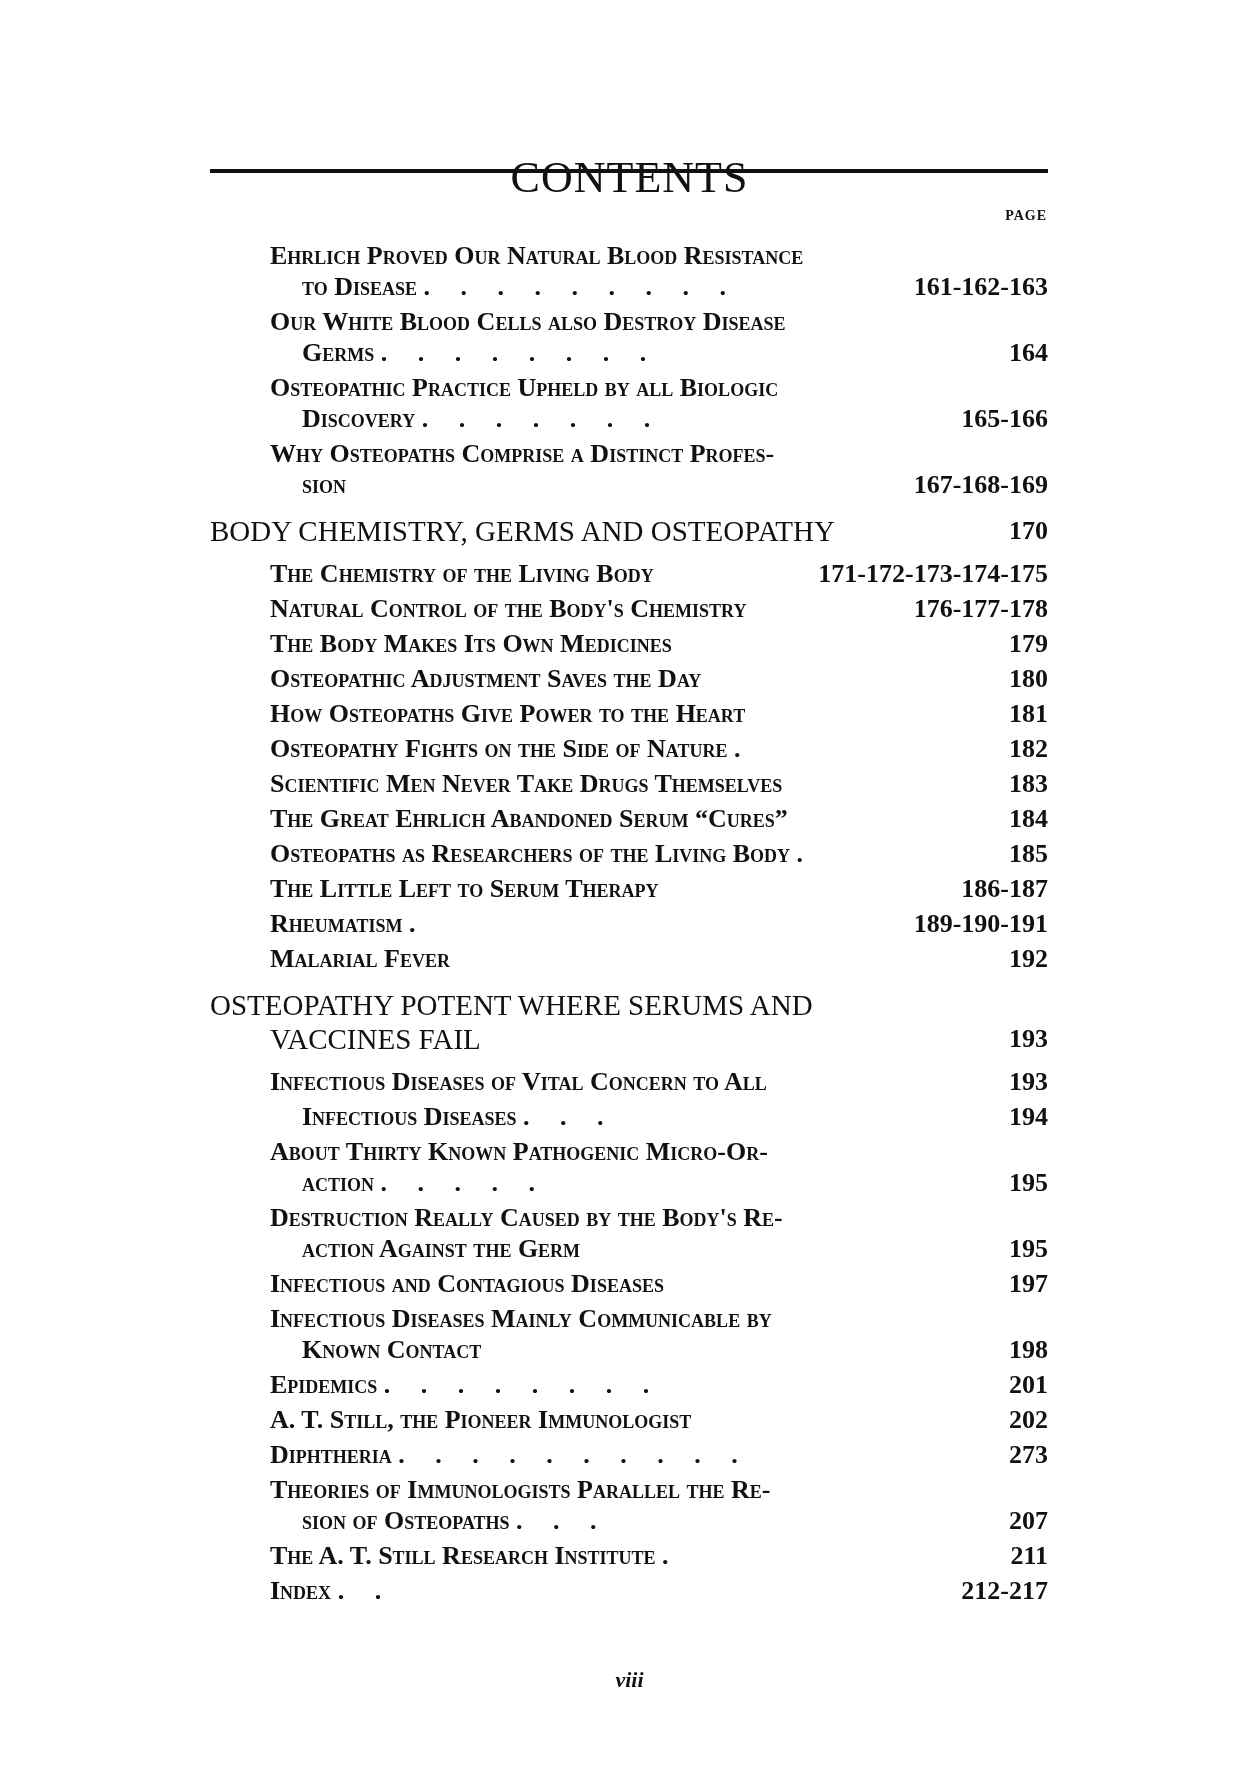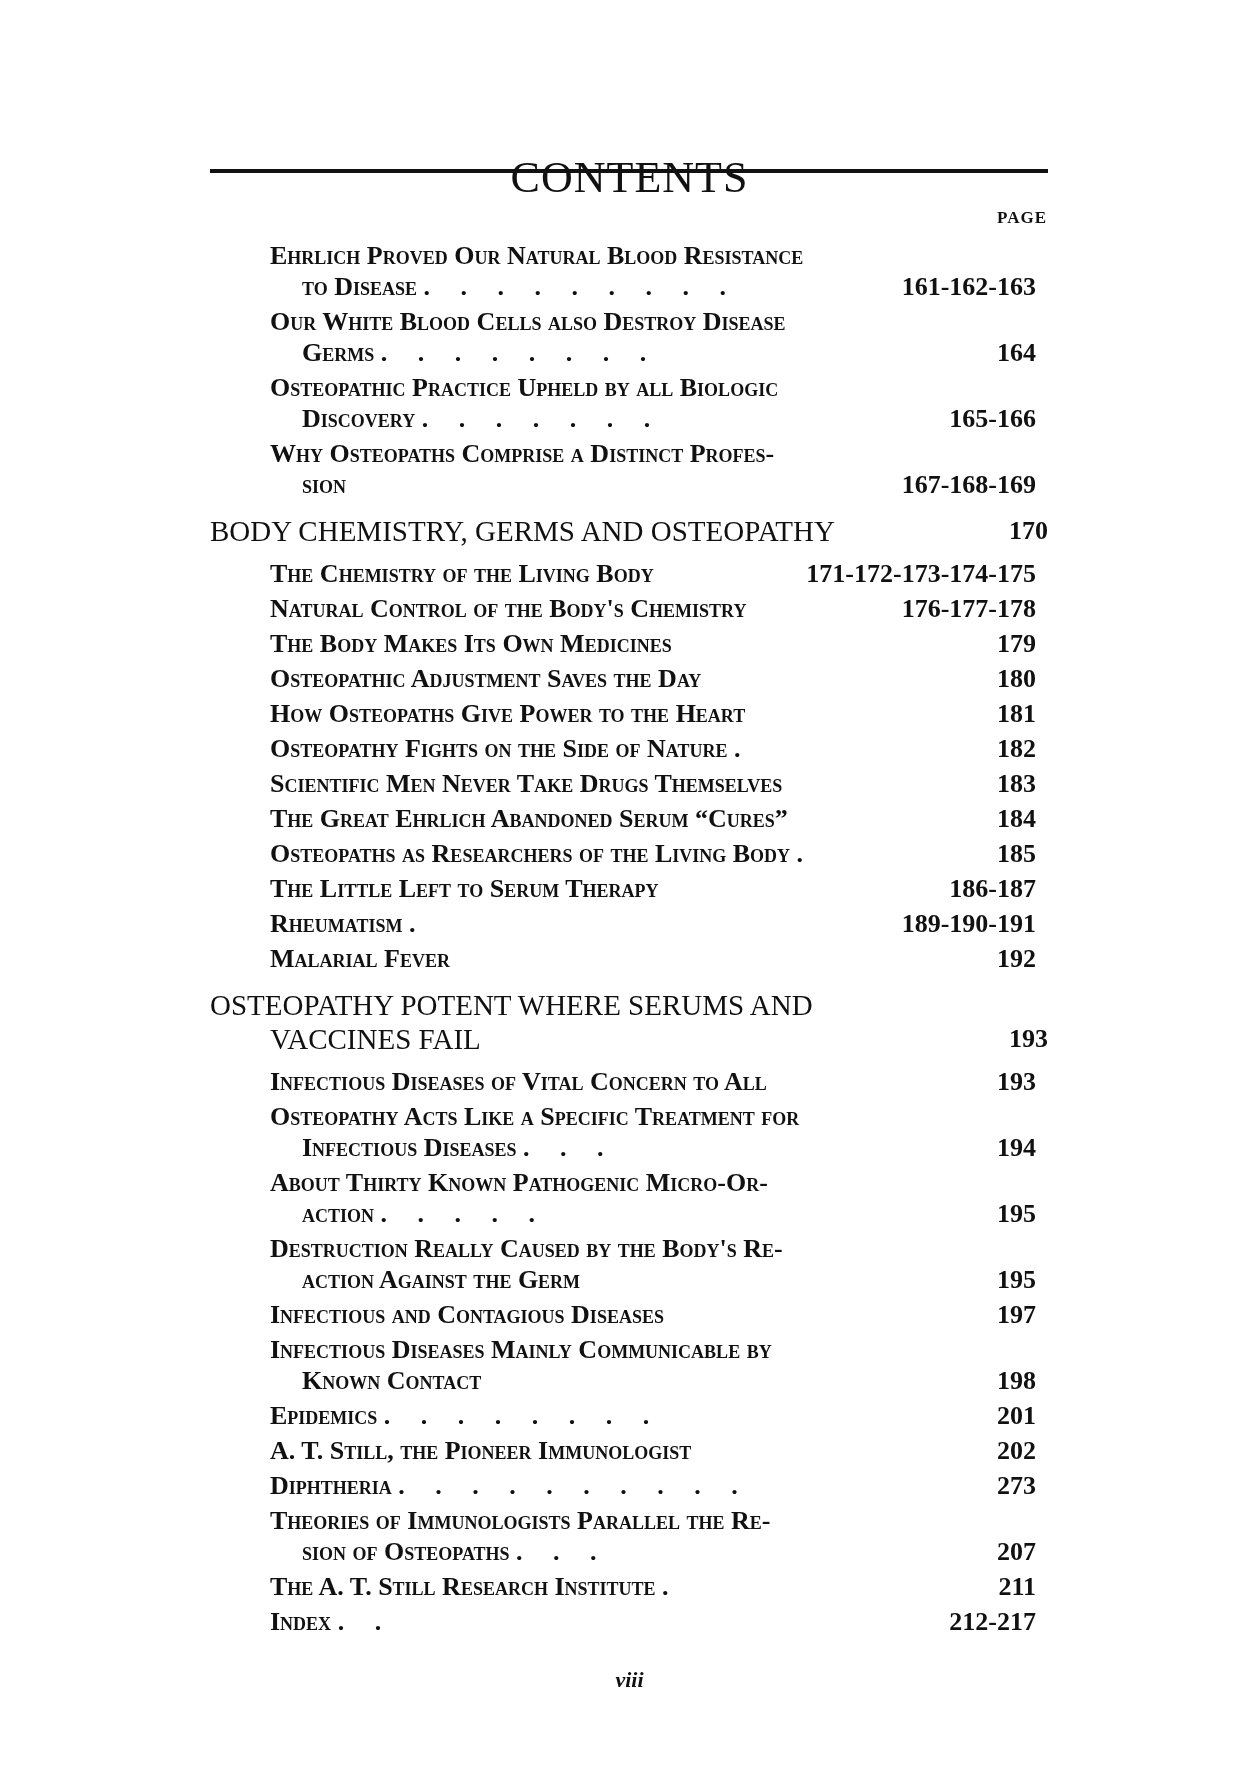--- a/index.html
+++ b/index.html
@@ -1,27 +1,27 @@
 <!DOCTYPE html>
 <html><head>
 <meta charset="utf-8">
 <style>
   html, body { margin:0; padding:0; background:#ffffff; }
   body { width:1259px; height:1786px; position:relative; overflow:hidden; color:#111111;
          font-family:"Liberation Serif","DejaVu Serif",serif; }
   .title { position:absolute; left:0; width:1259px; top:112px; text-align:center;
            font-size:44px; letter-spacing:1px; font-weight:normal;margin-top:40px; }
   .rule { position:absolute; left:210px; width:838px; top:169px; height:4px; background:#111; }
-  .page-label { position:absolute; right:212px; top:208px; font-size:17px; font-weight:bold; letter-spacing:1px; }
+  .page-label { position:absolute; right:212px; top:208px; font-size:14px; font-weight:bold; letter-spacing:1px; }
   #toc { position:absolute; left:210px; width:838px; top:240px; }
   .entry { position:relative; font-weight:bold; font-variant:small-caps; font-size:26px;
            line-height:31px; padding-left:60px; padding-right:130px; }
   .entry .l1 { display:block; }
   .entry .l2 { display:block; padding-left:32px; }
-  .entry .num { position:absolute; right:12px; bottom:0; font-variant:normal; font-size:26px; }
+  .entry .num { position:absolute; right:0; bottom:0; font-variant:normal; font-size:26px; }
   .entry .dots { letter-spacing:12px; font-weight:bold; }
   .entry.single { margin-bottom:4px; }
   .entry.double { margin-bottom:4px; }
   .heading { position:relative; font-size:29px; line-height:34px; text-transform:uppercase;
              padding-right:120px; margin:14px 0 10px 0; }
   .heading .l2 { display:block; padding-left:60px; }
   .heading .num { position:absolute; right:0; bottom:0; font-weight:bold; font-size:26px; }
   .folio { position:absolute; left:0; width:1259px; top:1667px; text-align:center;
            font-weight:bold; font-size:22px;font-style:italic; }
 </style>
@@ -101,21 +101,20 @@
     <div class="entry single">
       <span class="l1"><span>Malarial Fever</span></span>
       <span class="num">192</span>
     </div>
     <div class="heading"><span class="l1"><span>Osteopathy  Potent  Where  Serums  and</span></span><span class="l2"><span>Vaccines Fail</span></span><span class="num">193</span></div>
     <div class="entry single">
       <span class="l1"><span>Infectious Diseases of Vital Concern to All</span></span>
       <span class="num">193</span>
     </div>
     <div class="entry double">
-      <span class="l1"><span>Osteopathy Acts Like a Specific Treatment for</span></span>
       <span class="l2"><span>Infectious Diseases</span> <span class="dots">. .   .</span></span>
       <span class="num">194</span>
     </div>
     <div class="entry double">
       <span class="l1"><span>About  Thirty  Known  Pathogenic  Micro-Or-</span></span>
       <span class="l2"><span>action</span> <span class="dots">.  . .   . .</span></span>
       <span class="num">195</span>
     </div>
     <div class="entry double">
       <span class="l1"><span>Destruction Really Caused by the Body's Re-</span></span>

